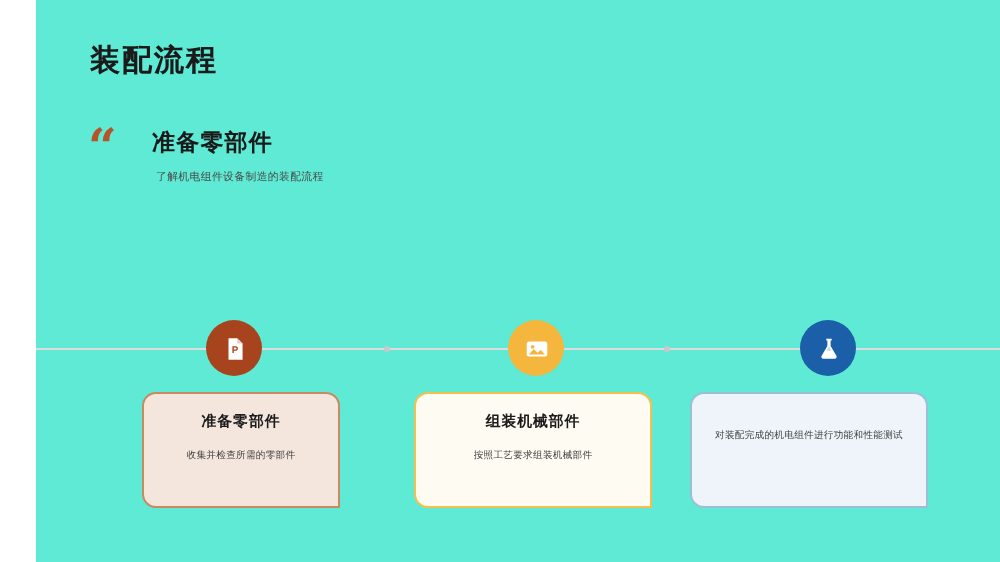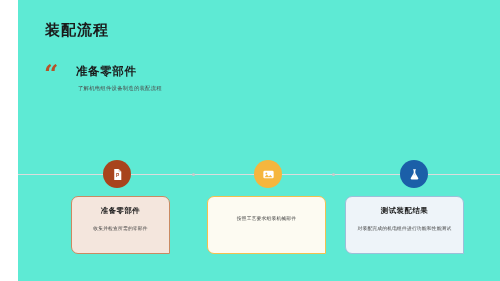--- a/index.html
+++ b/index.html
@@ -129,21 +129,21 @@
       <path d="M12 3.2v6.6l2.2 3.8H9.8L12 9.8z" fill="#1b5fa8" opacity="0.25"></path>
     </svg>
   </div>
 
   <div class="card" id="card-1">
     <div class="card-title">准备零部件</div>
     <div class="card-desc">收集并检查所需的零部件</div>
   </div>
 
   <div class="card" id="card-2">
+    <div class="card-title">组装机械部件</div>
     <div class="card-desc">按照工艺要求组装机械部件</div>
   </div>
 
   <div class="card" id="card-3">
-    <div class="card-title">测试装配结果</div>
     <div class="card-desc">对装配完成的机电组件进行功能和性能测试</div>
   </div>
 
 </div>
 
 </body></html>

